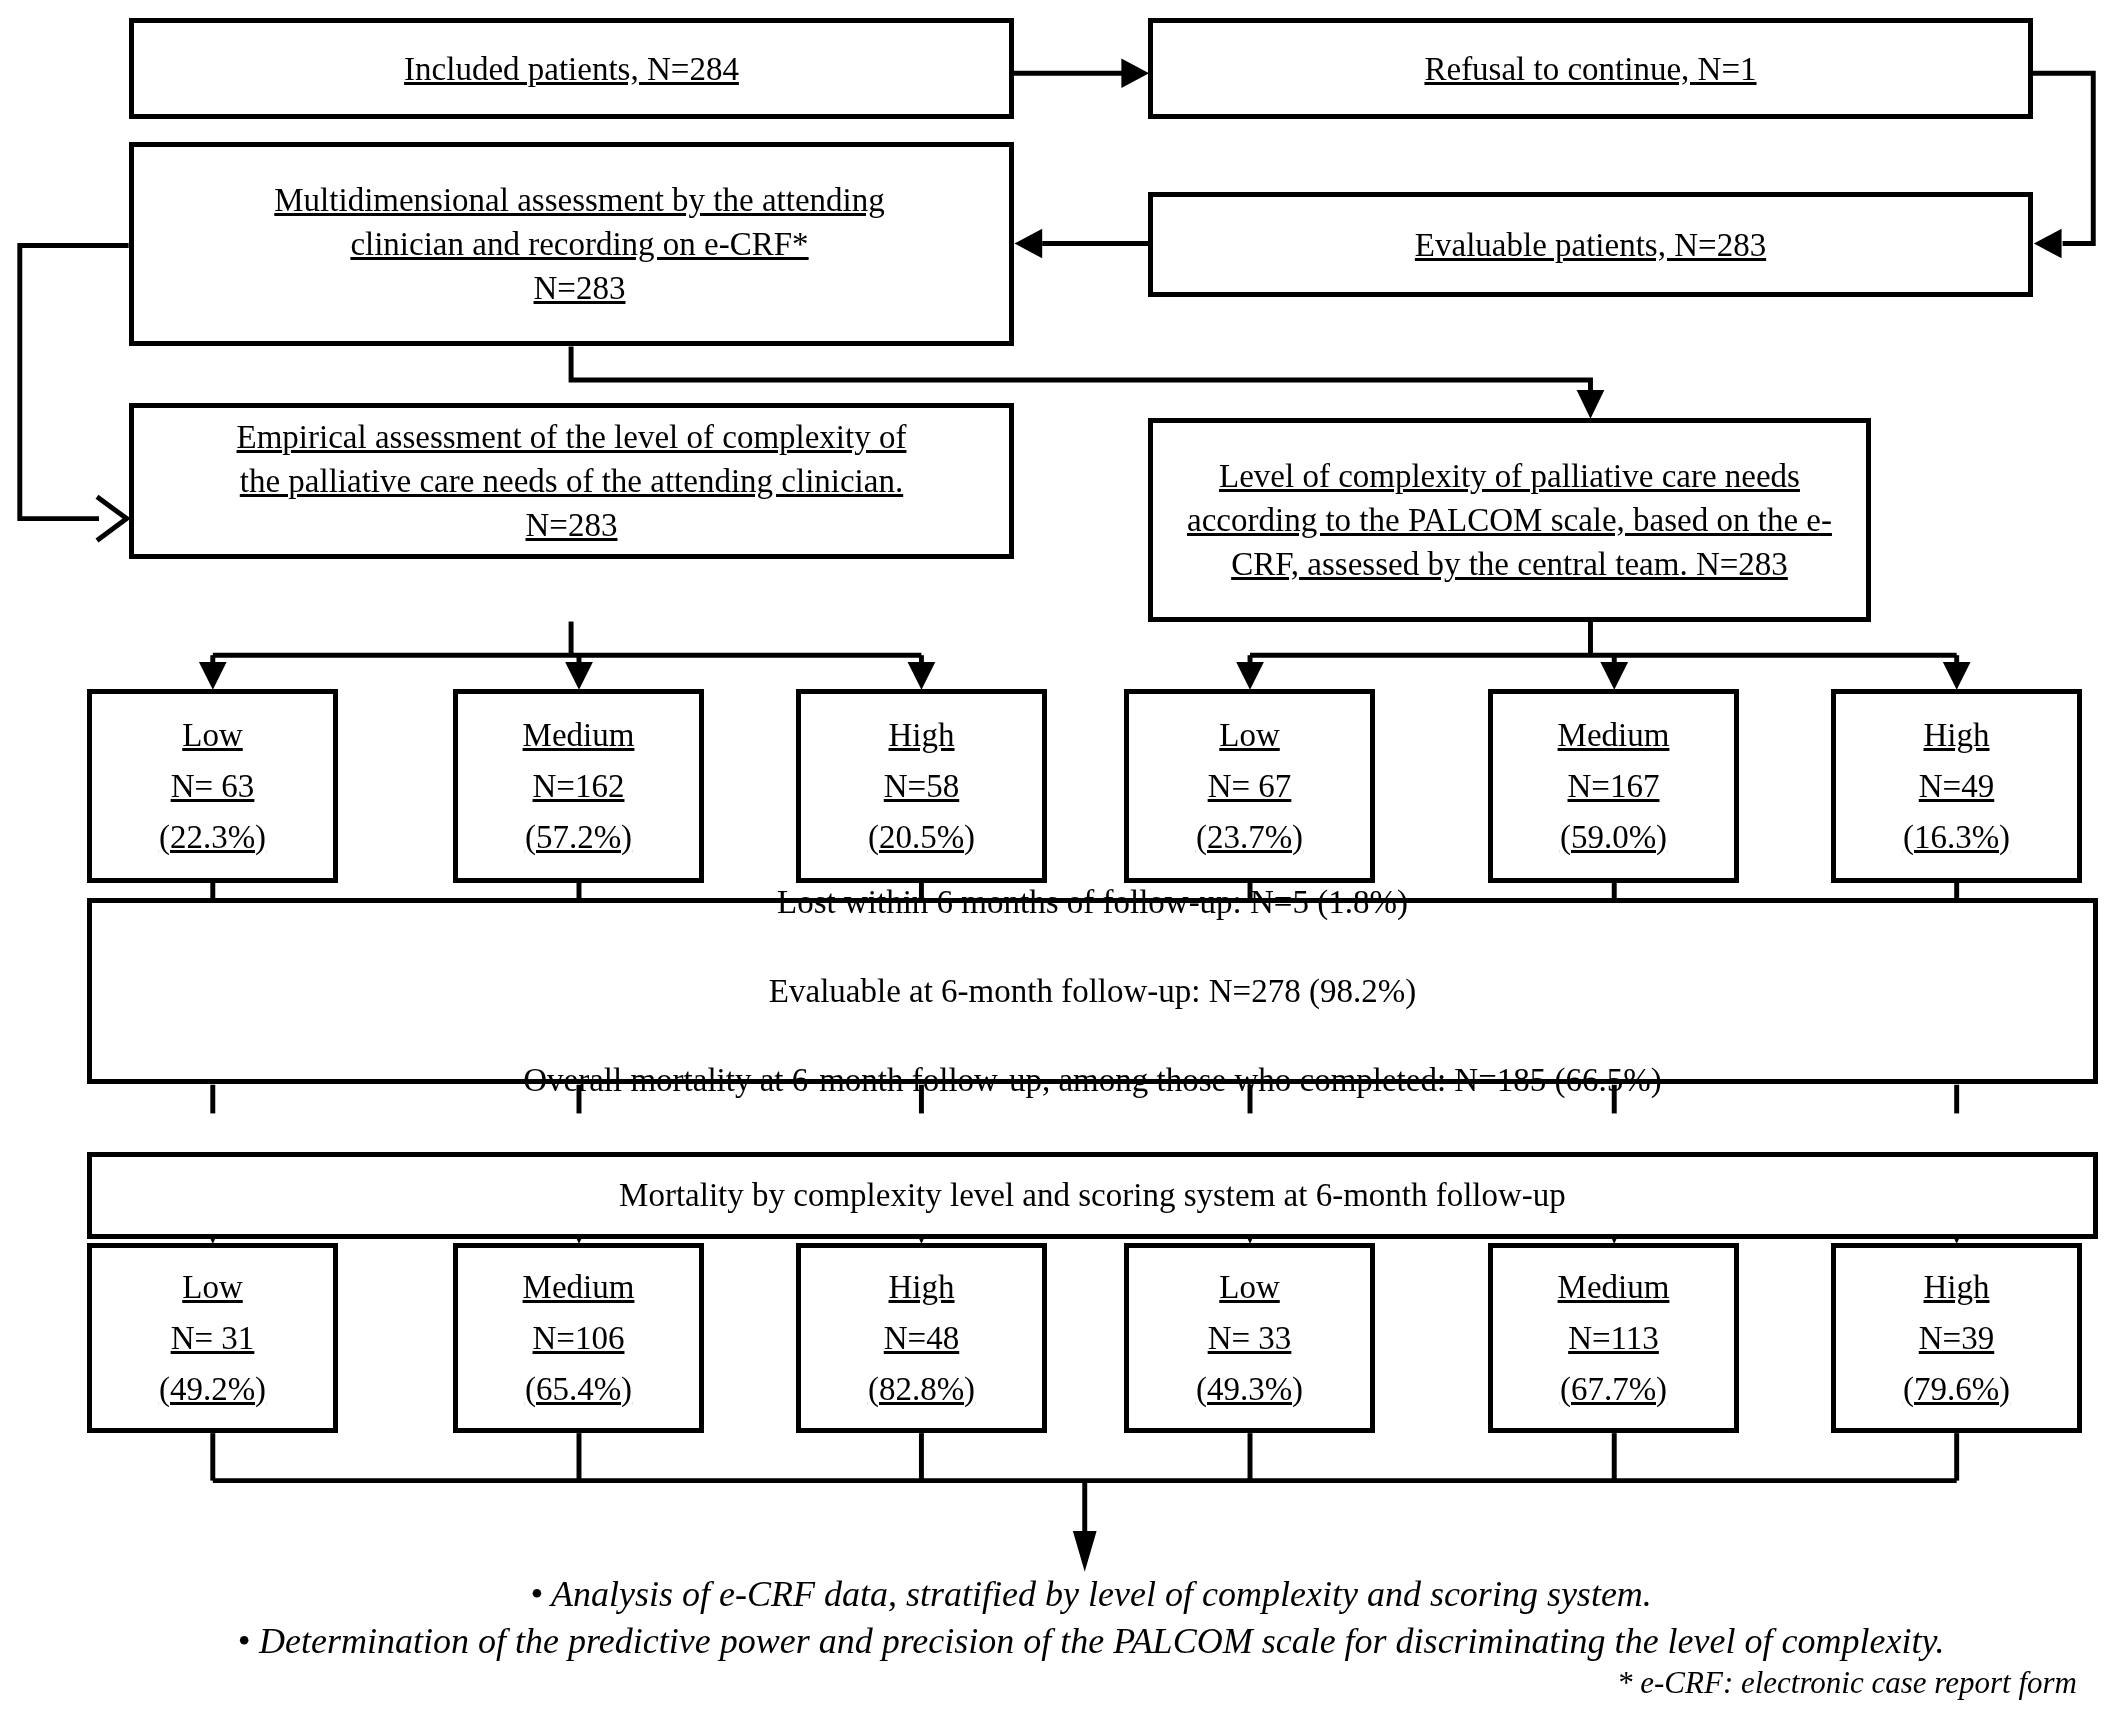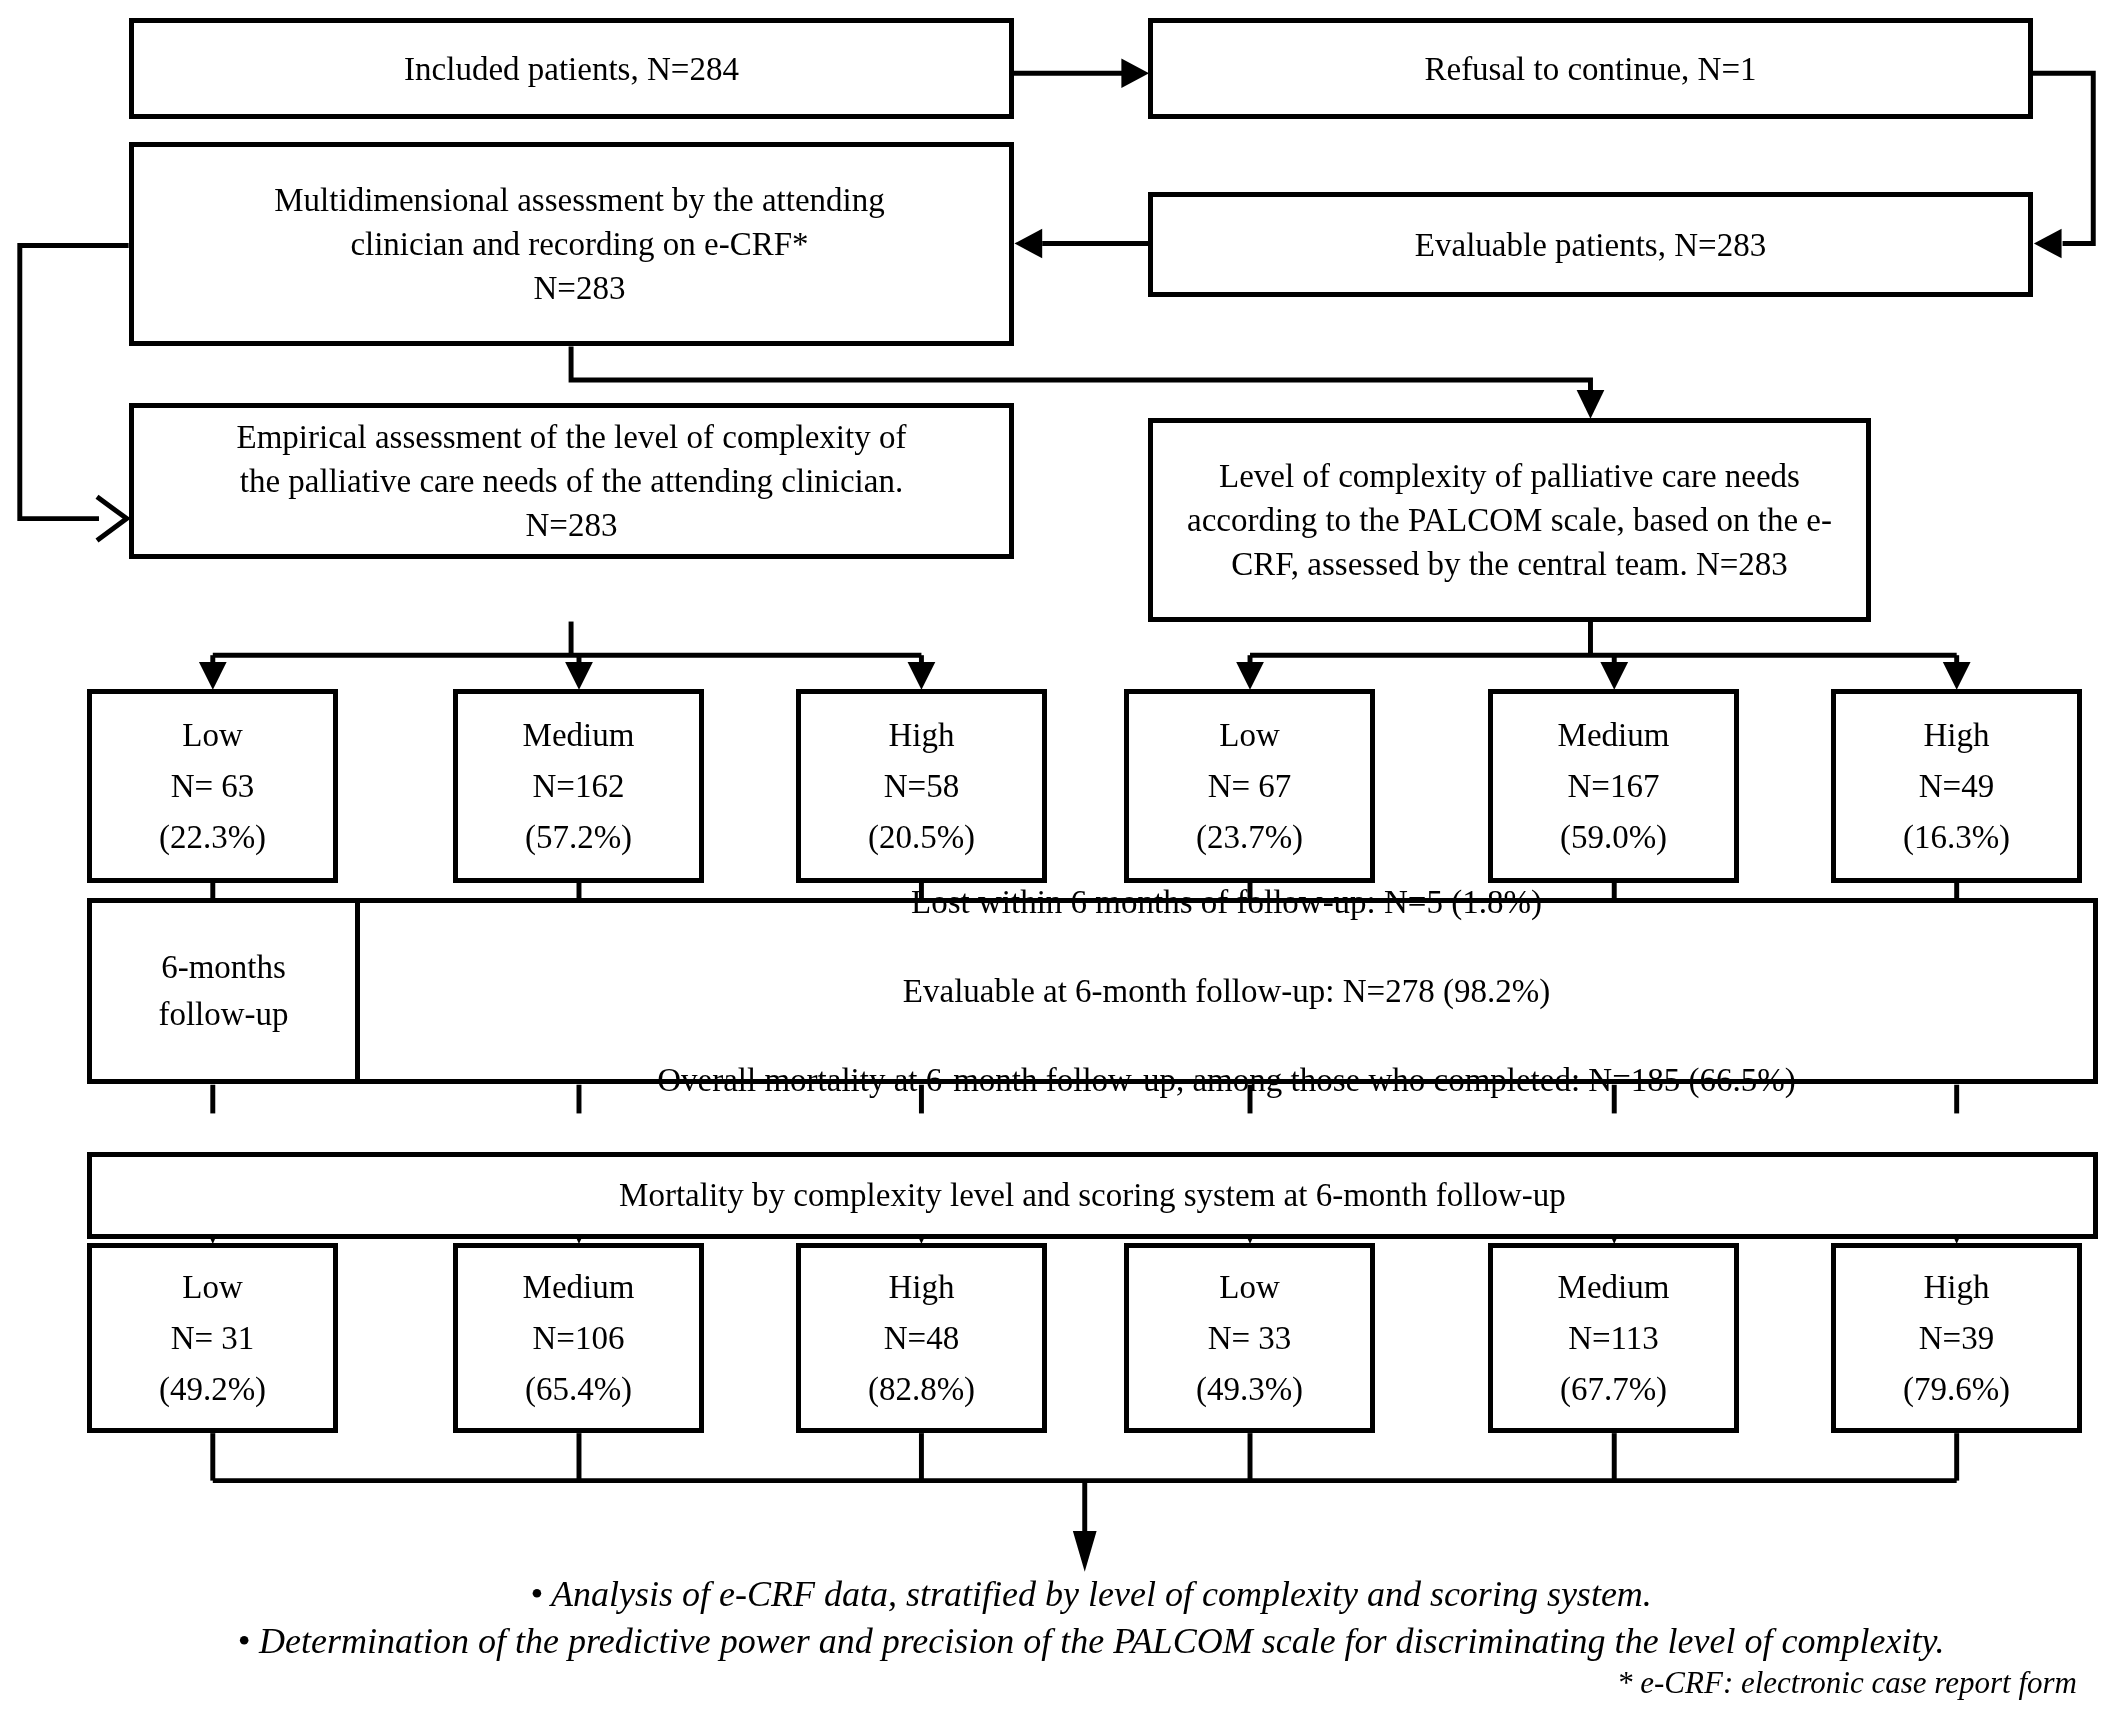--- a/index.html
+++ b/index.html
@@ -8,21 +8,21 @@
     position:relative; width:2119px; height:1733px; background:var(--bg);
     font-family:"Liberation Serif","DejaVu Serif",serif; color:var(--text);
   }
   #connectors { position:absolute; left:0; top:0; width:2119px; height:1733px; }
   #connectors line, #connectors path { stroke:var(--line); stroke-width:10; fill:none; }
   #connectors polygon { fill:var(--line); stroke:none; }
   .box {
     position:absolute; box-sizing:border-box; background:var(--bg);
     border:5.4px solid var(--line);
     display:flex; flex-direction:column; align-items:center; justify-content:center;
-    text-align:center; font-size:33px; line-height:44px;
+    text-align:center; font-size:33px; line-height:44px;text-decoration:underline;
   }
   .small .bline { display:block; line-height:51px; }
   .band { position:absolute; box-sizing:border-box; background:var(--bg);
     border:5.4px solid var(--line); display:flex; }
   .band-left {
     flex:0 0 268px; box-sizing:border-box; border-right:5px solid var(--line);
     display:flex; flex-direction:column; align-items:center; justify-content:center;
     text-align:center; font-size:33px; line-height:47px;
   }
   .band-right {
@@ -167,24 +167,20 @@
     <span class="bline">N=167</span>
     <span class="bline">(59.0%)</span>
   </div>
   <div class="box small" style="left:1831px; top:689px; width:251px; height:194px;">
     <span class="bline">High</span>
     <span class="bline">N=49</span>
     <span class="bline">(16.3%)</span>
   </div>
 
   <div class="band" style="left:87px; top:898px; width:2011px; height:186px;">
-    <div class="band-left">
-      <span>6-months</span>
-      <span>follow-up</span>
-    </div>
     <div class="band-right">
       <span>Lost within 6 months of follow-up: N=5 (1.8%)</span>
       <span>Evaluable at 6-month follow-up: N=278 (98.2%)</span>
       <span>Overall mortality at 6-month follow-up, among those who completed: N=185 (66.5%)</span>
     </div>
   </div>
 
   <div class="banner" style="left:87px; top:1152px; width:2011px; height:87px;">
     <span>Mortality by complexity level and scoring system at 6-month follow-up</span>
   </div>

